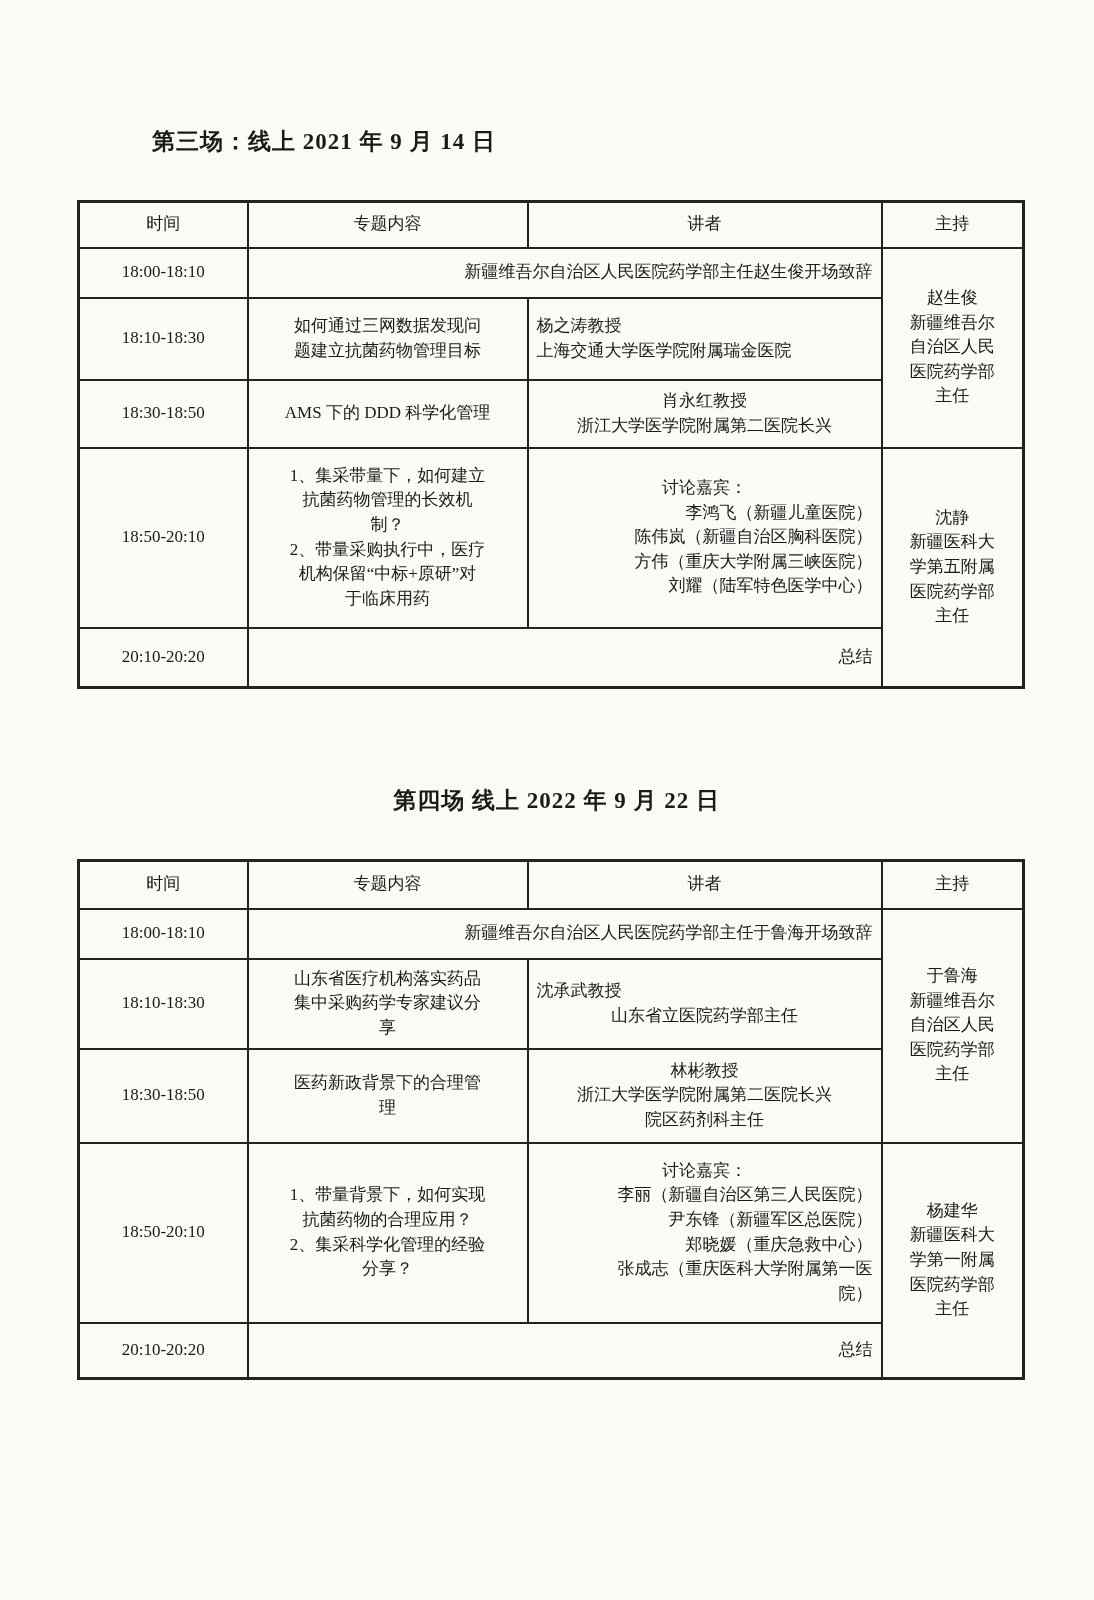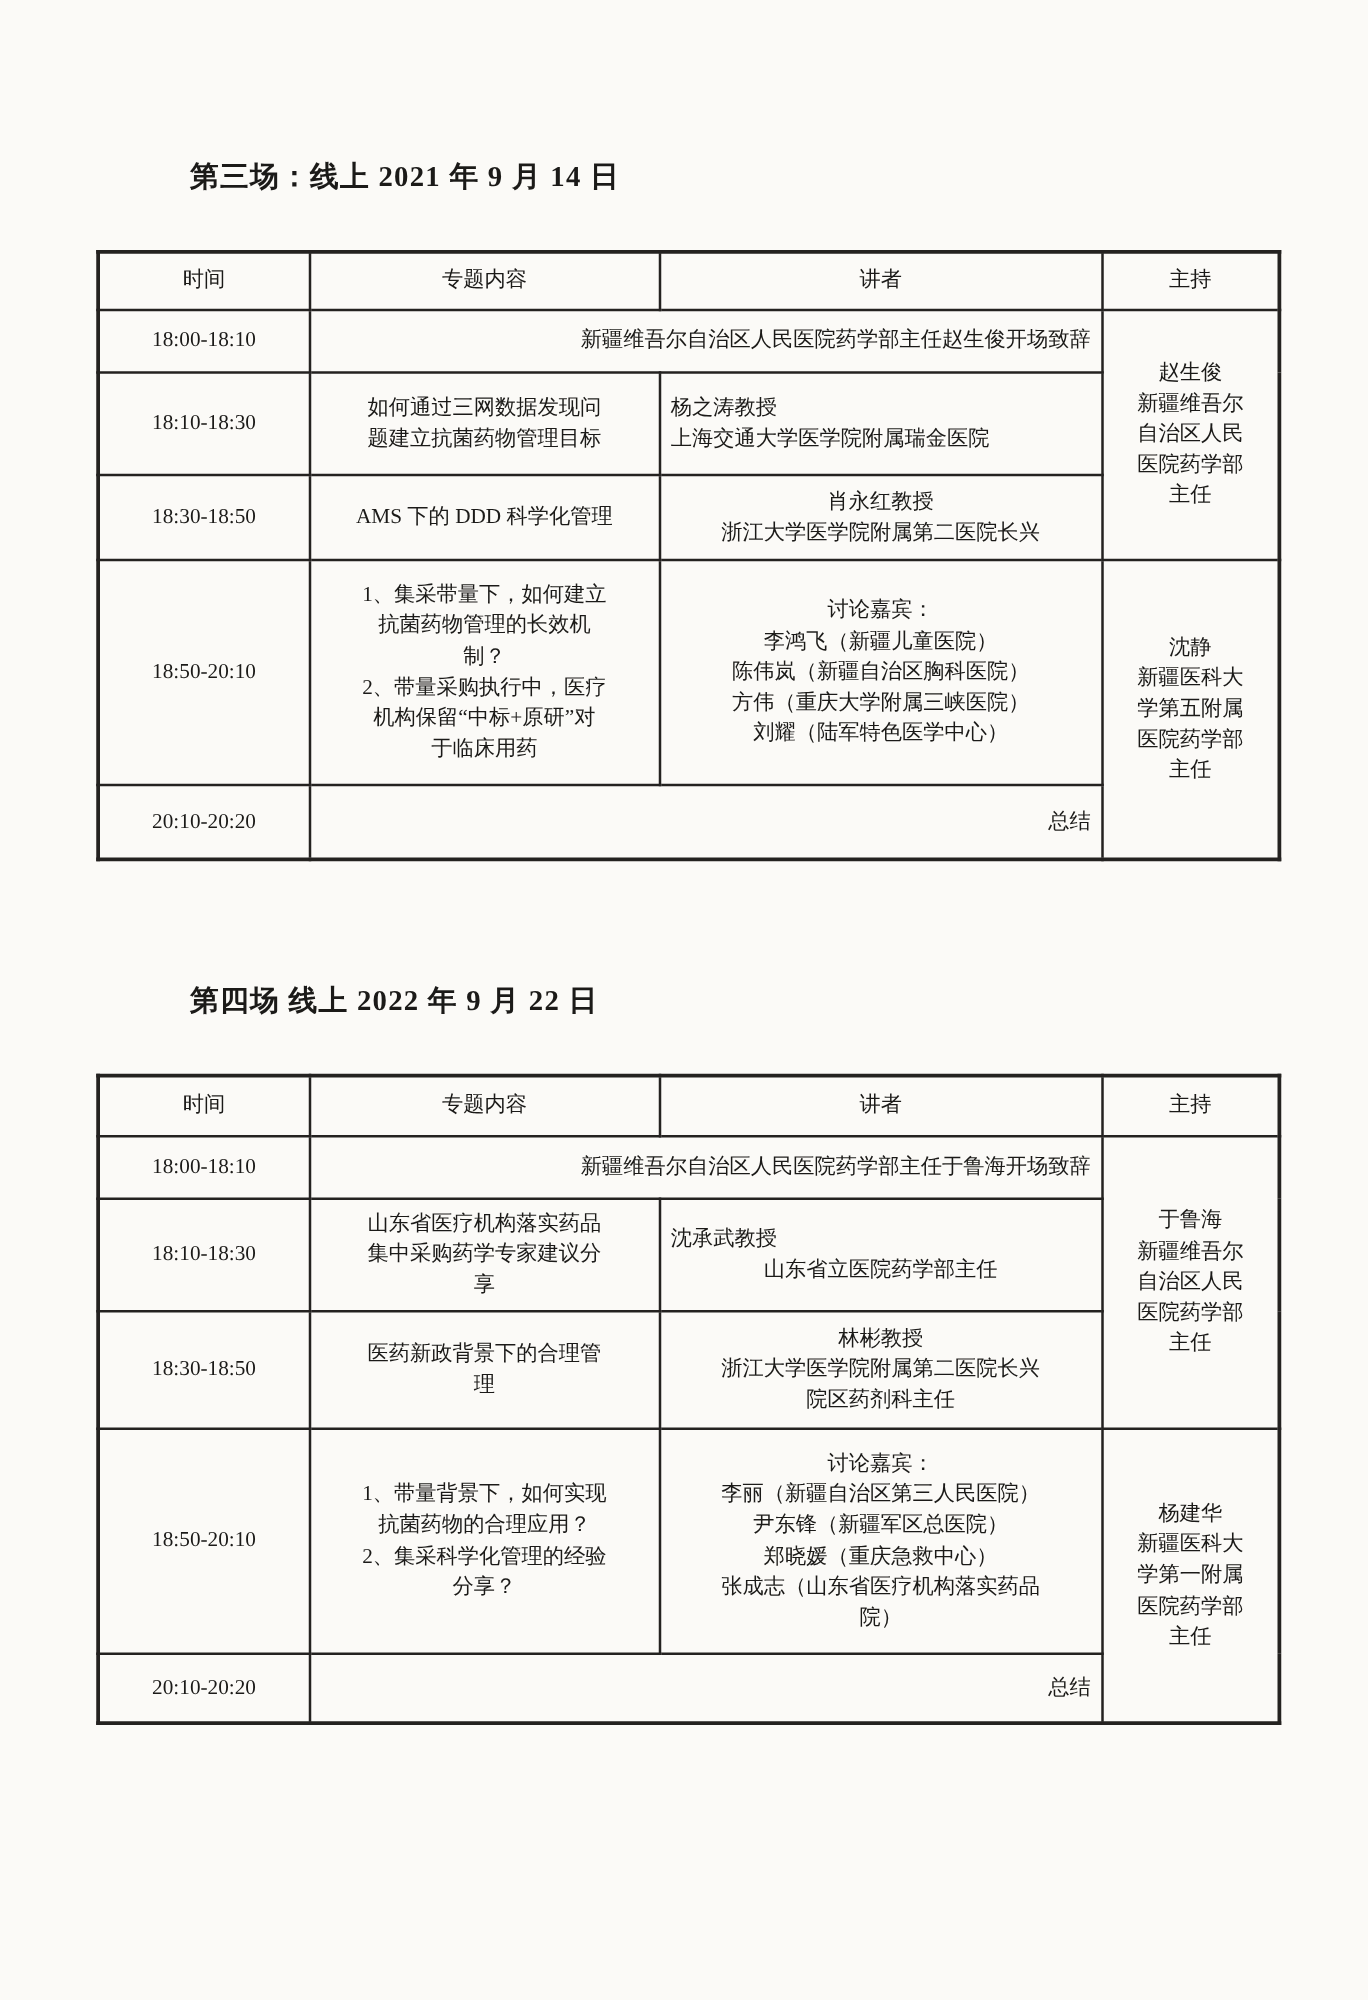--- a/index.html
+++ b/index.html
@@ -20,20 +20,21 @@
   }
   .section-title {
     margin: 0 0 42px 152px;
     font-size: 23px;
     font-weight: bold;
     letter-spacing: 1px;
     line-height: 32px;
   }
   .section-title.second {
     margin-top: 96px;
+    text-align: center;
   }
   table.schedule {
     border-collapse: collapse;
     table-layout: fixed;
     width: 945px;
     margin-left: 77px;
     border: 3px solid #242220;
   }
   table.schedule th, table.schedule td {
     border: 2px solid #242220;
@@ -53,21 +54,21 @@
   .col-topic { width: 280px; }
   .col-spk   { width: 354px; }
   .col-host  { width: 142px; }
   td.time-cell   { text-align: center; }
   td.center-cell { text-align: right; white-space: pre-line; }
   td.topic-cell  { text-align: center; white-space: pre-line; padding: 4px 6px; }
   td.spk-cell    { padding: 4px 10px; }
   td.host-cell   { text-align: center; white-space: pre-line; line-height: 1.62; padding: 4px 4px; }
   .spk-line-left   { text-align: left;   white-space: pre-line; }
   .spk-line-center { text-align: center; white-space: pre-line; }
-  .guest-list { text-align: center; }
+  .guest-list { text-align: right; }
   .guest-line { white-space: pre-line; }
 </style>
 </head>
 <body>
 
 <div class="page">
 
   <h2 class="section-title">第三场：线上  2021 年 9 月 14 日</h2>
 
   <table class="schedule">
@@ -190,21 +191,21 @@
       <td class="topic-cell">1、带量背景下，如何实现
 抗菌药物的合理应用？
 2、集采科学化管理的经验
 分享？</td>
       <td class="spk-cell">
         <div class="spk-line-center">讨论嘉宾：</div>
         <div class="guest-list">
           <div class="guest-line">李丽（新疆自治区第三人民医院）</div>
           <div class="guest-line">尹东锋（新疆军区总医院）</div>
           <div class="guest-line">郑晓媛（重庆急救中心）</div>
-          <div class="guest-line">张成志（山东省医疗机构落实药品
+          <div class="guest-line">张成志（重庆医科大学附属第一医
 院）</div>
         </div>
       </td>
       <td class="host-cell" rowspan="2">杨建华
 新疆医科大
 学第一附属
 医院药学部
 主任</td>
     </tr>
     <tr style="height:56px;">

